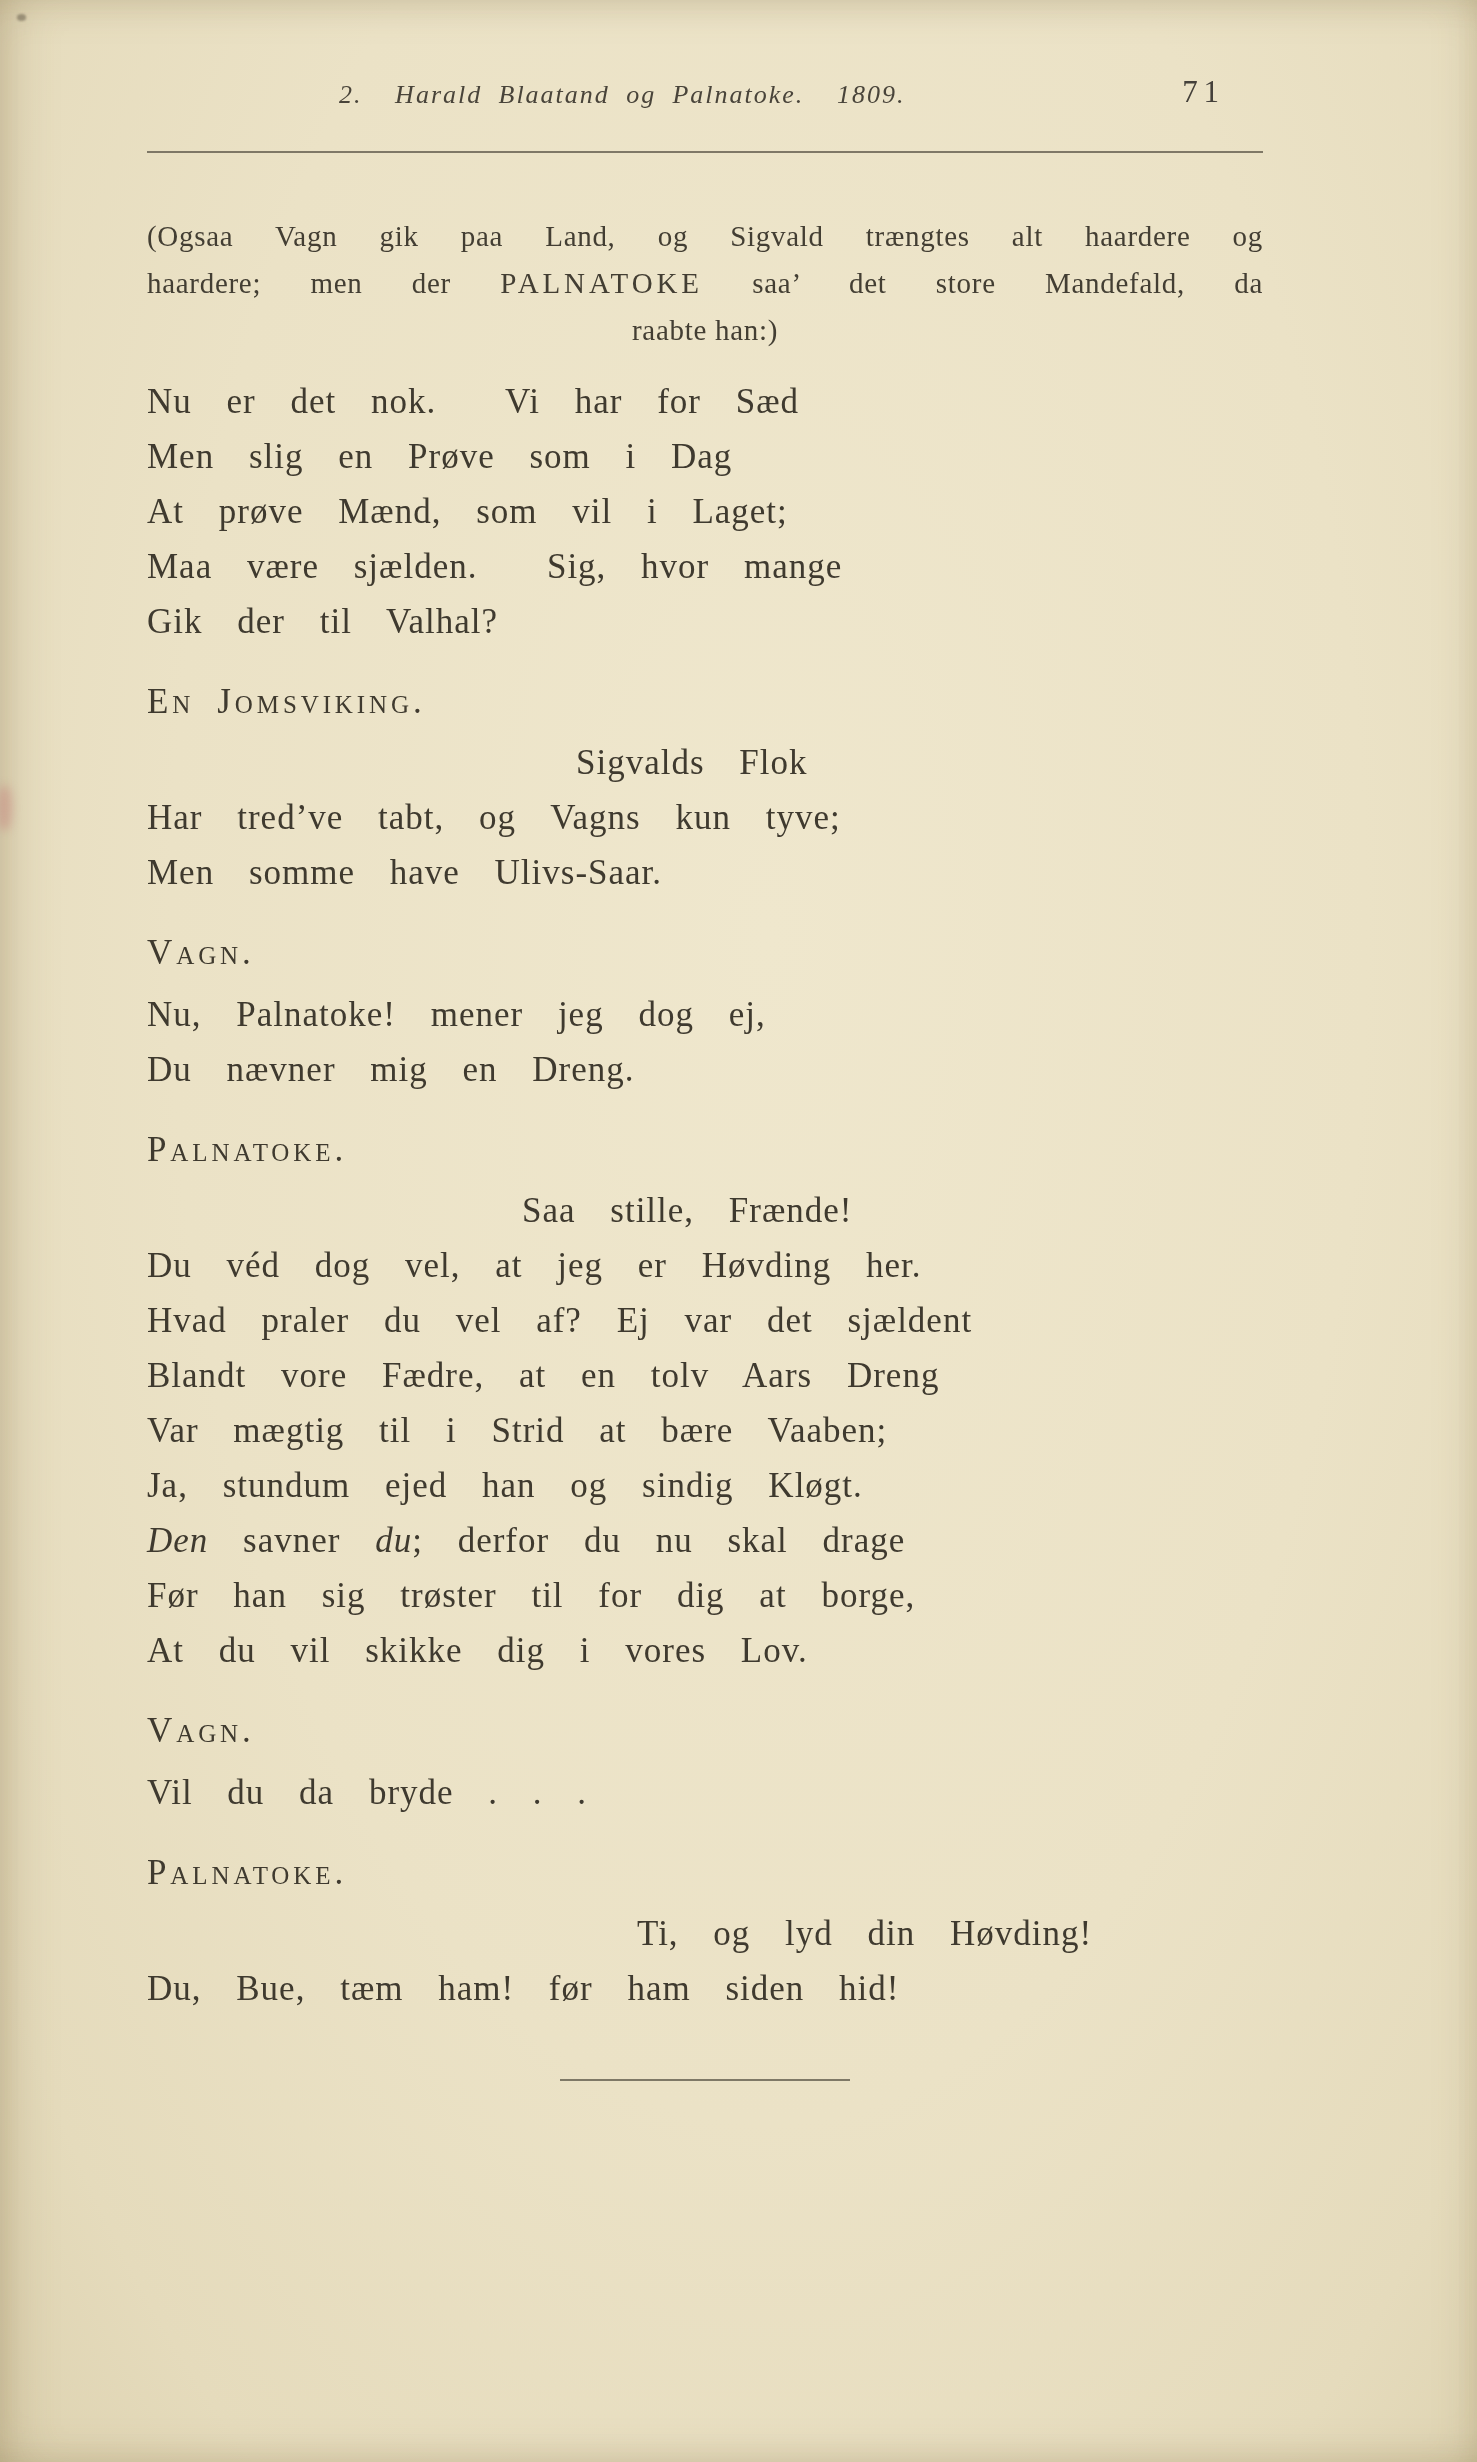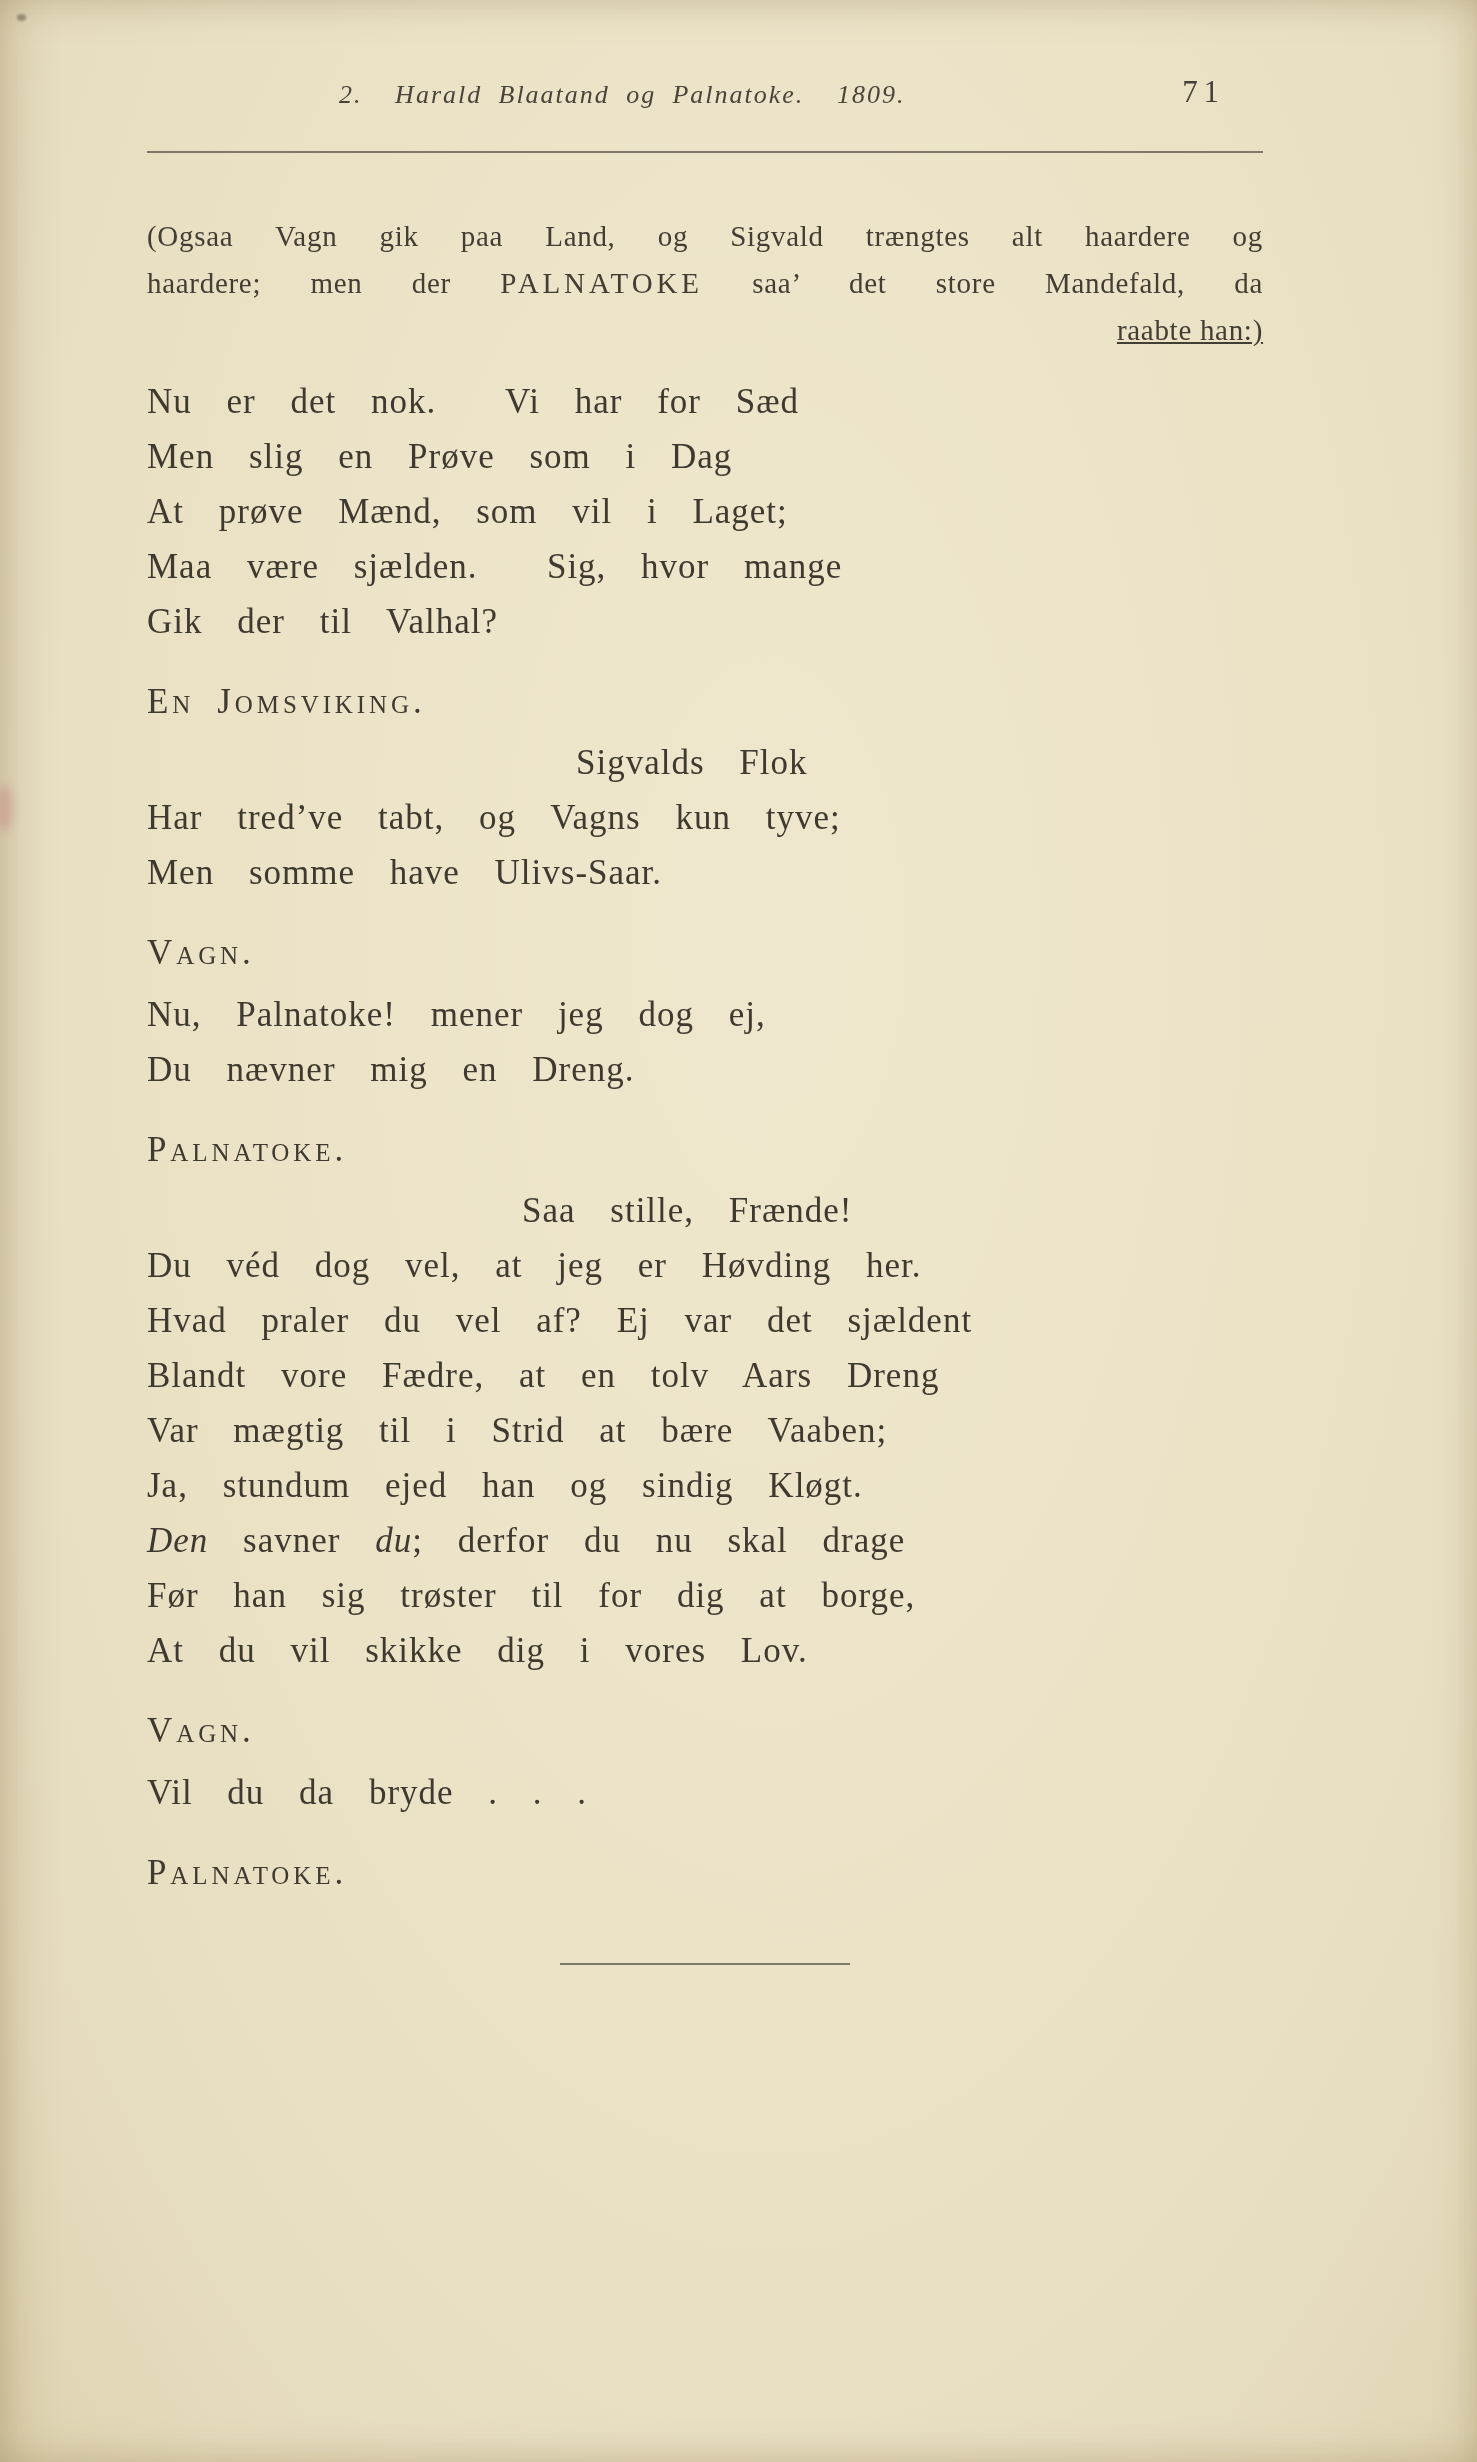--- a/index.html
+++ b/index.html
@@ -68,22 +68,21 @@
     font-size: 29px;
     line-height: 47px;
     letter-spacing: 0.7px;
     color: #433e33;
   }
   .sd-justify {
     text-align: justify;
     text-align-last: justify;
   }
   .sd-center {
-    text-align: right;
-    text-decoration: underline;
+    text-align: center;
   }
   .caps-name {
     letter-spacing: 3.9px;
   }
 
   
   .speech {
     margin-top: 19.5px;
   }
   .verse-line, .verse-partial {
@@ -196,18 +195,22 @@
       <div class="verse-line">Før han sig trøster til for dig at borge,</div>
       <div class="verse-line">At du vil skikke dig i vores Lov.</div>
     </div>
 
     <div class="speaker-heading">Vagn.</div>
     <div class="speech" style="margin-top:0">
       <div class="verse-line">Vil du da bryde . . .</div>
     </div>
 
     <div class="speaker-heading">Palnatoke.</div>
+    <div class="speech" style="margin-top:0">
+      <div class="verse-partial indent-3">Ti, og lyd din Høvding!</div>
+      <div class="verse-line">Du, Bue, tæm ham! før ham siden hid!</div>
+    </div>
 
     <hr class="end-divider">
 
   </div>
 </div>
 
 
 </body></html>

